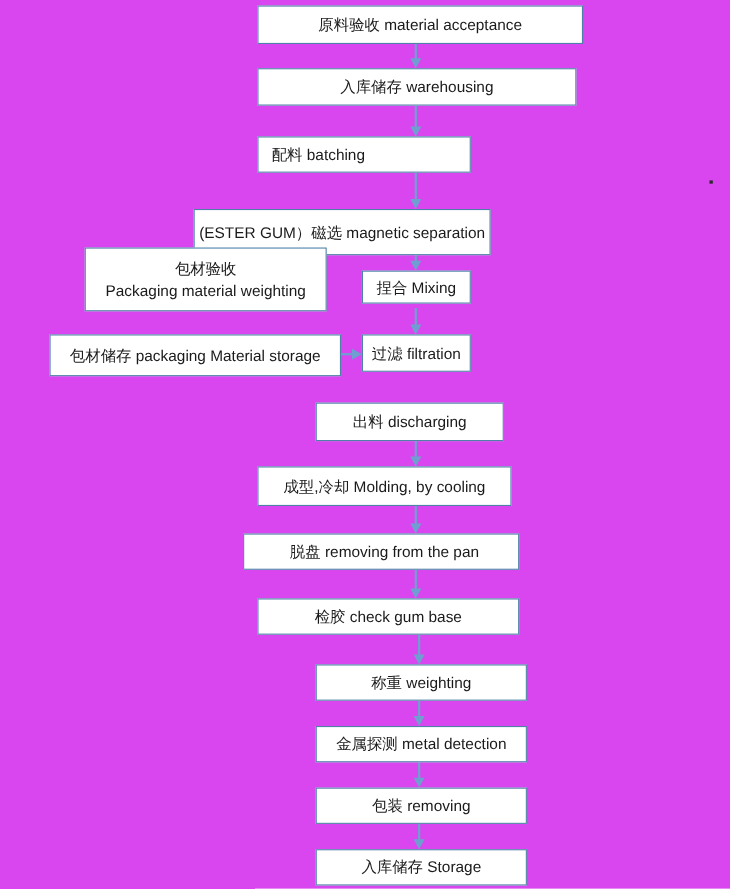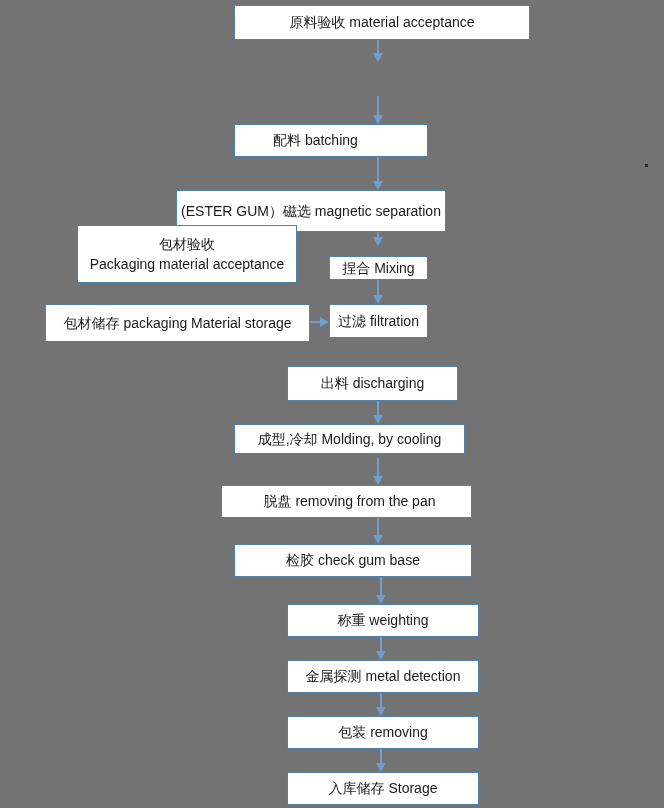--- a/index.html
+++ b/index.html
@@ -7,21 +7,21 @@
     padding: 0;
     background: #ffffff;
   }
   body {
     font-family: "Liberation Sans", "DejaVu Sans", sans-serif;
   }
   #canvas {
     position: relative;
     width: 664px;
     height: 808px;
-    background: #737373;
+    background: #d946ef;
     overflow: hidden;
   }
   .node {
     position: absolute;
     box-sizing: border-box;
     border: 1px solid #4f81a8;
     background: #ffffff;
     color: #1a1a1a;
     font-size: 14px;
     line-height: 1.32;
@@ -32,21 +32,21 @@
     padding: 0 6px;
     white-space: nowrap;
   }
   .node.two-line {
     flex-direction: column;
     white-space: normal;
     line-height: 1.45;
   }
   .node.align-left {
     justify-content: flex-start;
-    padding-left: 38px;
+    padding-left: 12px;
   }
   .node .cn-line {
     display: block;
   }
   .node .en-line {
     display: block;
   }
   
   .conn {
     position: absolute;
@@ -140,43 +140,46 @@
       <div class="shaft-v" style="height: 15px;"></div>
       <div class="arrowhead-down" style="left: -4px; top: 14px;"></div>
     </div>
     <div class="conn" style="left: 380px; top: 749px; width: 2px; height: 23px;">
       <div class="shaft-v" style="height: 15px;"></div>
       <div class="arrowhead-down" style="left: -4px; top: 14px;"></div>
     </div>
     <div class="node" style="left: 234px; top: 5px; width: 296px; height: 35px;">
       <span>原料验收 material acceptance</span>
     </div>
+    <div class="node" style="left: 234px; top: 62px; width: 290px; height: 34px;">
+      <span>入库储存 warehousing</span>
+    </div>
     <div class="node align-left" style="left: 234px; top: 124px; width: 194px; height: 33px;">
       <span>配料 batching</span>
     </div>
     <div class="node" style="left: 176px; top: 190px; width: 270px; height: 42px;">
       <span>(ESTER GUM）磁选 magnetic separation</span>
     </div>
     <div class="node two-line" style="left: 77px; top: 225px; width: 220px; height: 58px;">
       <span class="cn-line">包材验收</span>
-      <span class="en-line">Packaging material acceptance</span>
+      <span class="en-line">Packaging material weighting</span>
     </div>
-    <div class="node" style="left: 329px; top: 246px; width: 99px; height: 24px; margin-top: 10px;">
+    <div class="node" style="left: 329px; top: 246px; width: 99px; height: 30px;">
       <span>捏合 Mixing</span>
     </div>
     <div class="node" style="left: 45px; top: 304px; width: 265px; height: 38px;">
       <span>包材储存  packaging Material storage</span>
     </div>
     <div class="node" style="left: 329px; top: 304px; width: 99px; height: 34px;">
       <span>过滤 filtration</span>
     </div>
     <div class="node" style="left: 287px; top: 366px; width: 171px; height: 35px;">
       <span>出料 discharging</span>
     </div>
-    <div class="node" style="left: 234px; top: 424px; width: 231px; height: 30px;">
+    <div class="node" style="left: 234px; top: 424px; width: 231px; height: 36px;">
       <span>成型,冷却 Molding, by cooling</span>
     </div>
     <div class="node" style="left: 221px; top: 485px; width: 251px; height: 33px; padding-left: 12px;">
       <span>脱盘 removing from the pan</span>
     </div>
     <div class="node" style="left: 234px; top: 544px; width: 238px; height: 33px;">
       <span>检胶  check gum base</span>
     </div>
     <div class="node" style="left: 287px; top: 604px; width: 192px; height: 33px;">
       <span>称重 weighting</span>

